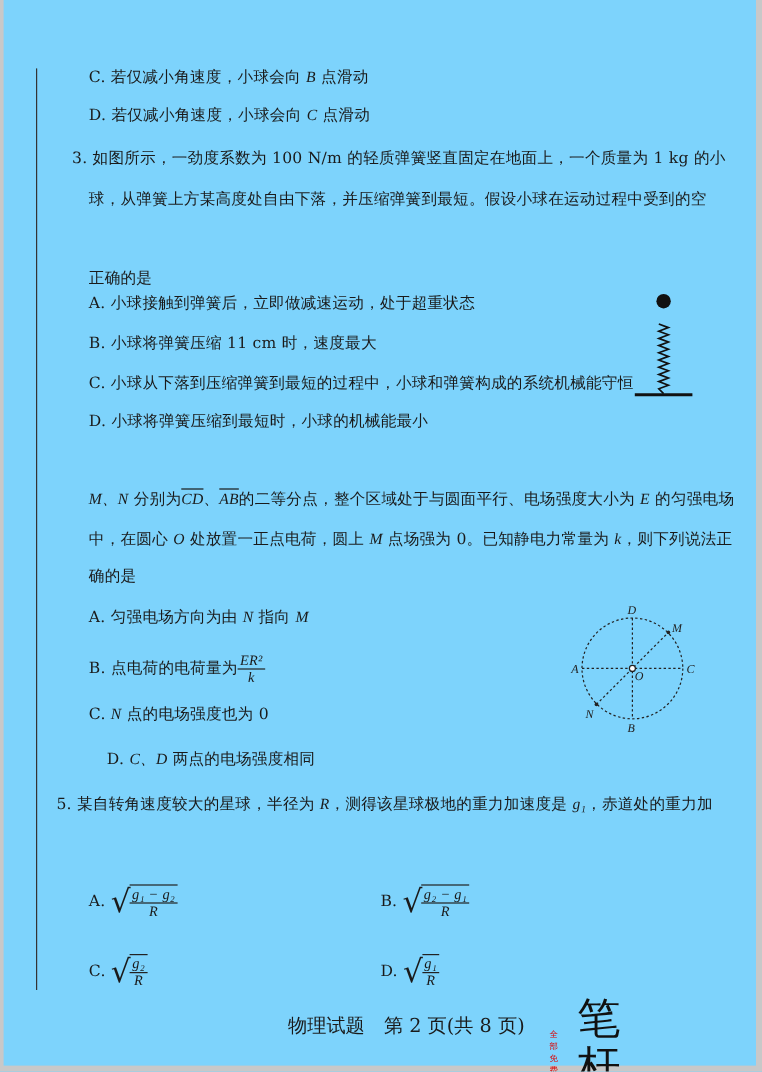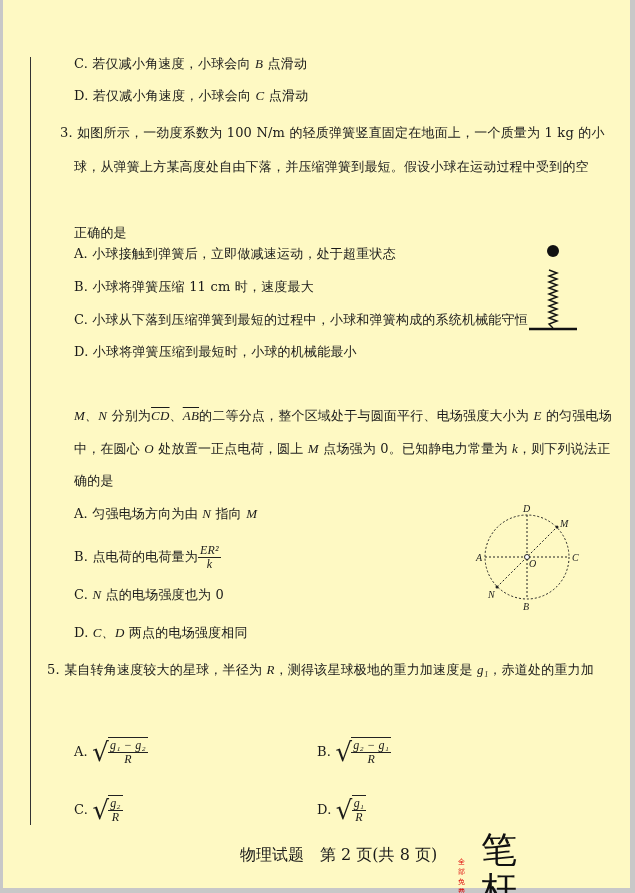--- a/index.html
+++ b/index.html
@@ -1,18 +1,18 @@
 <!DOCTYPE html>
 <html><head>
 <meta charset="utf-8">
 <style>
   html, body { margin:0; padding:0; }
   body { width:635px; height:893px; background:#c8c8c8; position:relative; overflow:hidden;
          font-family:"DejaVu Serif","Liberation Serif",serif; color:#1a1a1a; }
-  .page { position:absolute; left:3px; top:0; width:627px; height:888px; background:#fef9c3; }
+  .page { position:absolute; left:3px; top:0; width:627px; height:888px; background:#7dd3fc; }
   .margin-line { position:absolute; left:27px; top:57px; width:1px; height:768px; background:#333; }
   .line { position:absolute; font-size:13px; line-height:18px; white-space:nowrap; letter-spacing:0.2px; }
   i.v { font-family:"Liberation Serif",serif; font-style:italic; }
   .frac { display:inline-block; vertical-align:middle; text-align:center; font-family:"Liberation Serif",serif; font-style:italic; font-size:12px; line-height:13px; }
   .frac .num { display:block; border-bottom:1px solid #222; padding:0 2px; }
   .frac .den { display:block; }
   .sqrt { display:inline-flex; align-items:stretch; vertical-align:middle; }
   .sqrt .rad { font-size:26px; line-height:30px; font-family:"DejaVu Serif",serif; margin-right:-1px; }
   .sqrt .body { border-top:1px solid #222; padding-top:1px; }
   .footer { position:absolute; left:237px; top:845px; font-size:16px; }
@@ -76,21 +76,21 @@
     <i class="v">M</i>
   </div>
   <div class="line" style="left:71px;top:544px;">
     <span>B. 点电荷的电荷量为</span><span class="frac"><span class="num">ER²</span><span class="den">k</span></span>
   </div>
   <div class="line" style="left:71px;top:586px;">
     <span>C.</span>
     <i class="v">N</i>
     <span>点的电场强度也为 0</span>
   </div>
-  <div class="line" style="left:71px;top:624px;">
+  <div class="line" style="left:86px;top:624px;">
     <span>D.</span>
     <i class="v">C、D</i>
     <span>两点的电场强度相同</span>
   </div>
 
   <svg style="left:465px;top:500px;" width="130" height="125" viewBox="0 0 130 125">
     <g stroke="#222" stroke-width="1" fill="none" stroke-dasharray="2,2">
       <circle cx="59" cy="57" r="42"></circle>
       <line x1="17" y1="57" x2="101" y2="57"></line>
       <line x1="59" y1="15" x2="59" y2="99"></line>

